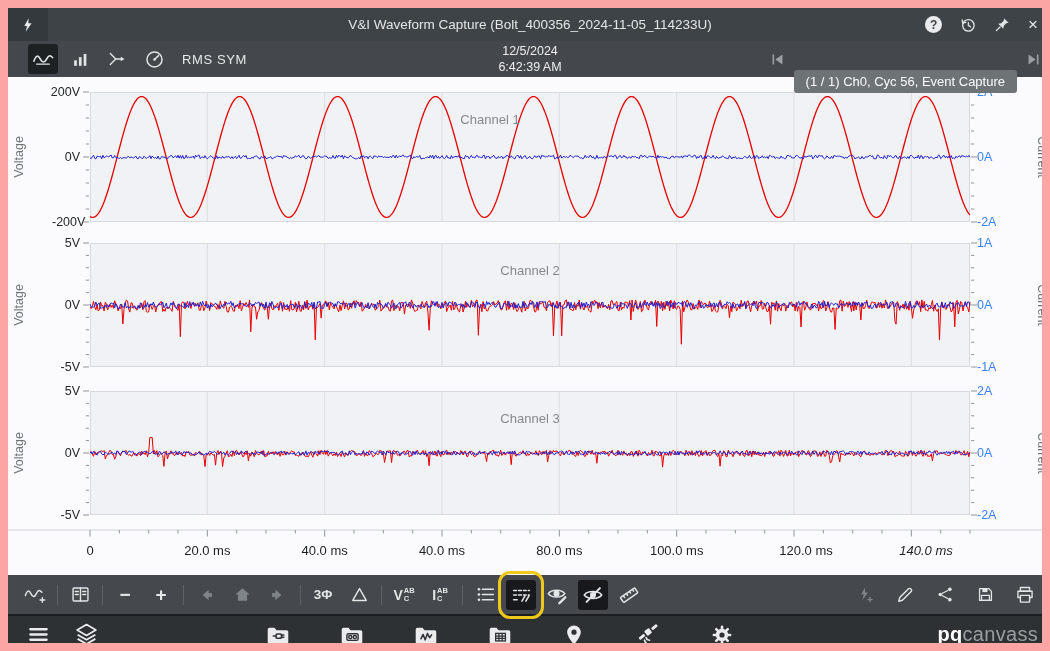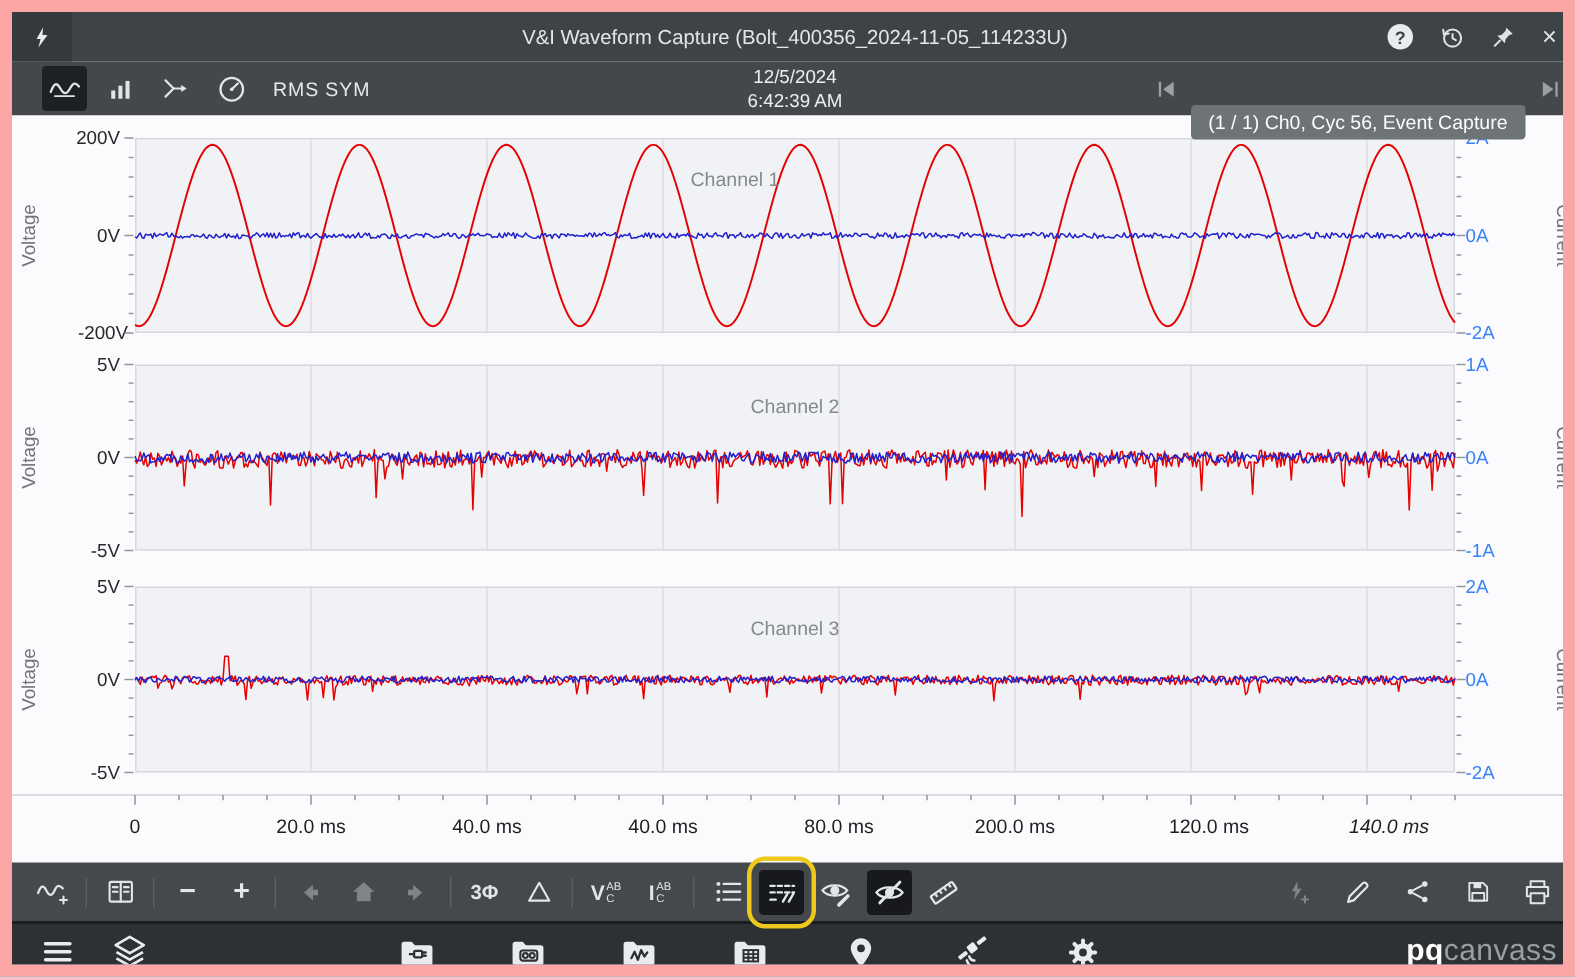--- a/index.html
+++ b/index.html
@@ -46,21 +46,21 @@
   .ctoolbar{position:absolute;left:0;top:567px;width:1044px;height:39px;background:#45494d;display:flex;align-items:center;color:#e3e6e7;padding:0 12px;}
   .cbtn{position:relative;width:30px;height:30px;display:flex;align-items:center;justify-content:center;border-radius:3px;cursor:pointer;flex:0 0 auto;}
   .cbtn.active{background:#17191c;}
   .cbtn.muted{color:#7e8488;}
   .cgroup{display:flex;align-items:center;gap:6px;}
   .sep{width:1px;height:20px;background:#5b6064;margin:0 7px;flex:0 0 auto;}
   .txt-op{font-size:19px;font-weight:bold;line-height:1;}
   .txt-3p{font-size:13.5px;font-weight:bold;}
   .vi{display:flex;align-items:center;font-weight:bold;}
   .vi-b{font-size:14px;}
-  .vi-ss{display:flex;flex-direction:column;font-size:7.5px;line-height:1.05;margin-left:1px;font-weight:normal;}
+  .vi-ss{display:flex;flex-direction:column;font-size:7.5px;line-height:1.05;margin-left:1px;font-weight:bold;}
   .cright{margin-left:auto;display:flex;align-items:center;gap:10px;}
   .highlight-ring{position:absolute;left:-8px;right:-8px;top:-9px;bottom:-9px;border:3.5px solid #eec81a;border-radius:12px;pointer-events:none;z-index:6;}
   
   .bottomnav{position:absolute;left:0;top:606px;width:1044px;height:39px;background:#2d3134;border-top:2px solid #1b1e20;display:flex;align-items:center;color:#e9ebec;padding:0 14px;}
   .nbtn{width:32px;height:32px;display:flex;align-items:center;justify-content:center;cursor:pointer;flex:0 0 auto;}
   .nav-left{display:flex;align-items:center;gap:16px;}
   .nav-center{display:flex;align-items:center;gap:42px;margin-left:160px;}
   .logo{margin-left:auto;font-size:20px;letter-spacing:.3px;cursor:default;}
   .logo b{color:#ffffff;font-weight:bold;}
   .logo span{color:#989ea2;font-weight:normal;}
@@ -335,21 +335,21 @@
         <line x1="903.3333333333333" y1="1" x2="903.3333333333333" y2="7.5" stroke="#8f959b" stroke-width="1"></line>
         <line x1="932.6666666666666" y1="1" x2="932.6666666666666" y2="4.5" stroke="#8f959b" stroke-width="1"></line>
         <line x1="961.9999999999999" y1="1" x2="961.9999999999999" y2="4.5" stroke="#8f959b" stroke-width="1"></line>
       </svg>
     <div class="xlabels" id="xlabels">
         <span style="left: 82px;">0</span>
         <span style="left: 199.333px;">20.0 ms</span>
         <span style="left: 316.667px;">40.0 ms</span>
         <span style="left: 434px;">40.0 ms</span>
         <span style="left: 551.333px;">80.0 ms</span>
-        <span style="left: 668.667px;">200.0 ms</span>
+        <span style="left: 668.667px;">100.0 ms</span>
         <span style="left: 786px; margin-left: 12px;">120.0 ms</span>
         <span style="left: 918px; font-style: italic;">140.0 ms</span>
       </div>
   </div>
 
   <div class="ctoolbar">
     <div class="cgroup">
       <div class="cbtn">
         <svg class="icn" width="22" height="22" viewBox="0 0 24 24" fill="none" stroke="currentColor" stroke-width="1.6" stroke-linecap="round">
           <path d="M1.5 12.5 C3.5 6.5,5.5 6.5,7.5 10.5 S11.5 15,13.5 10.5 17 6.5 19.5 9"></path>

